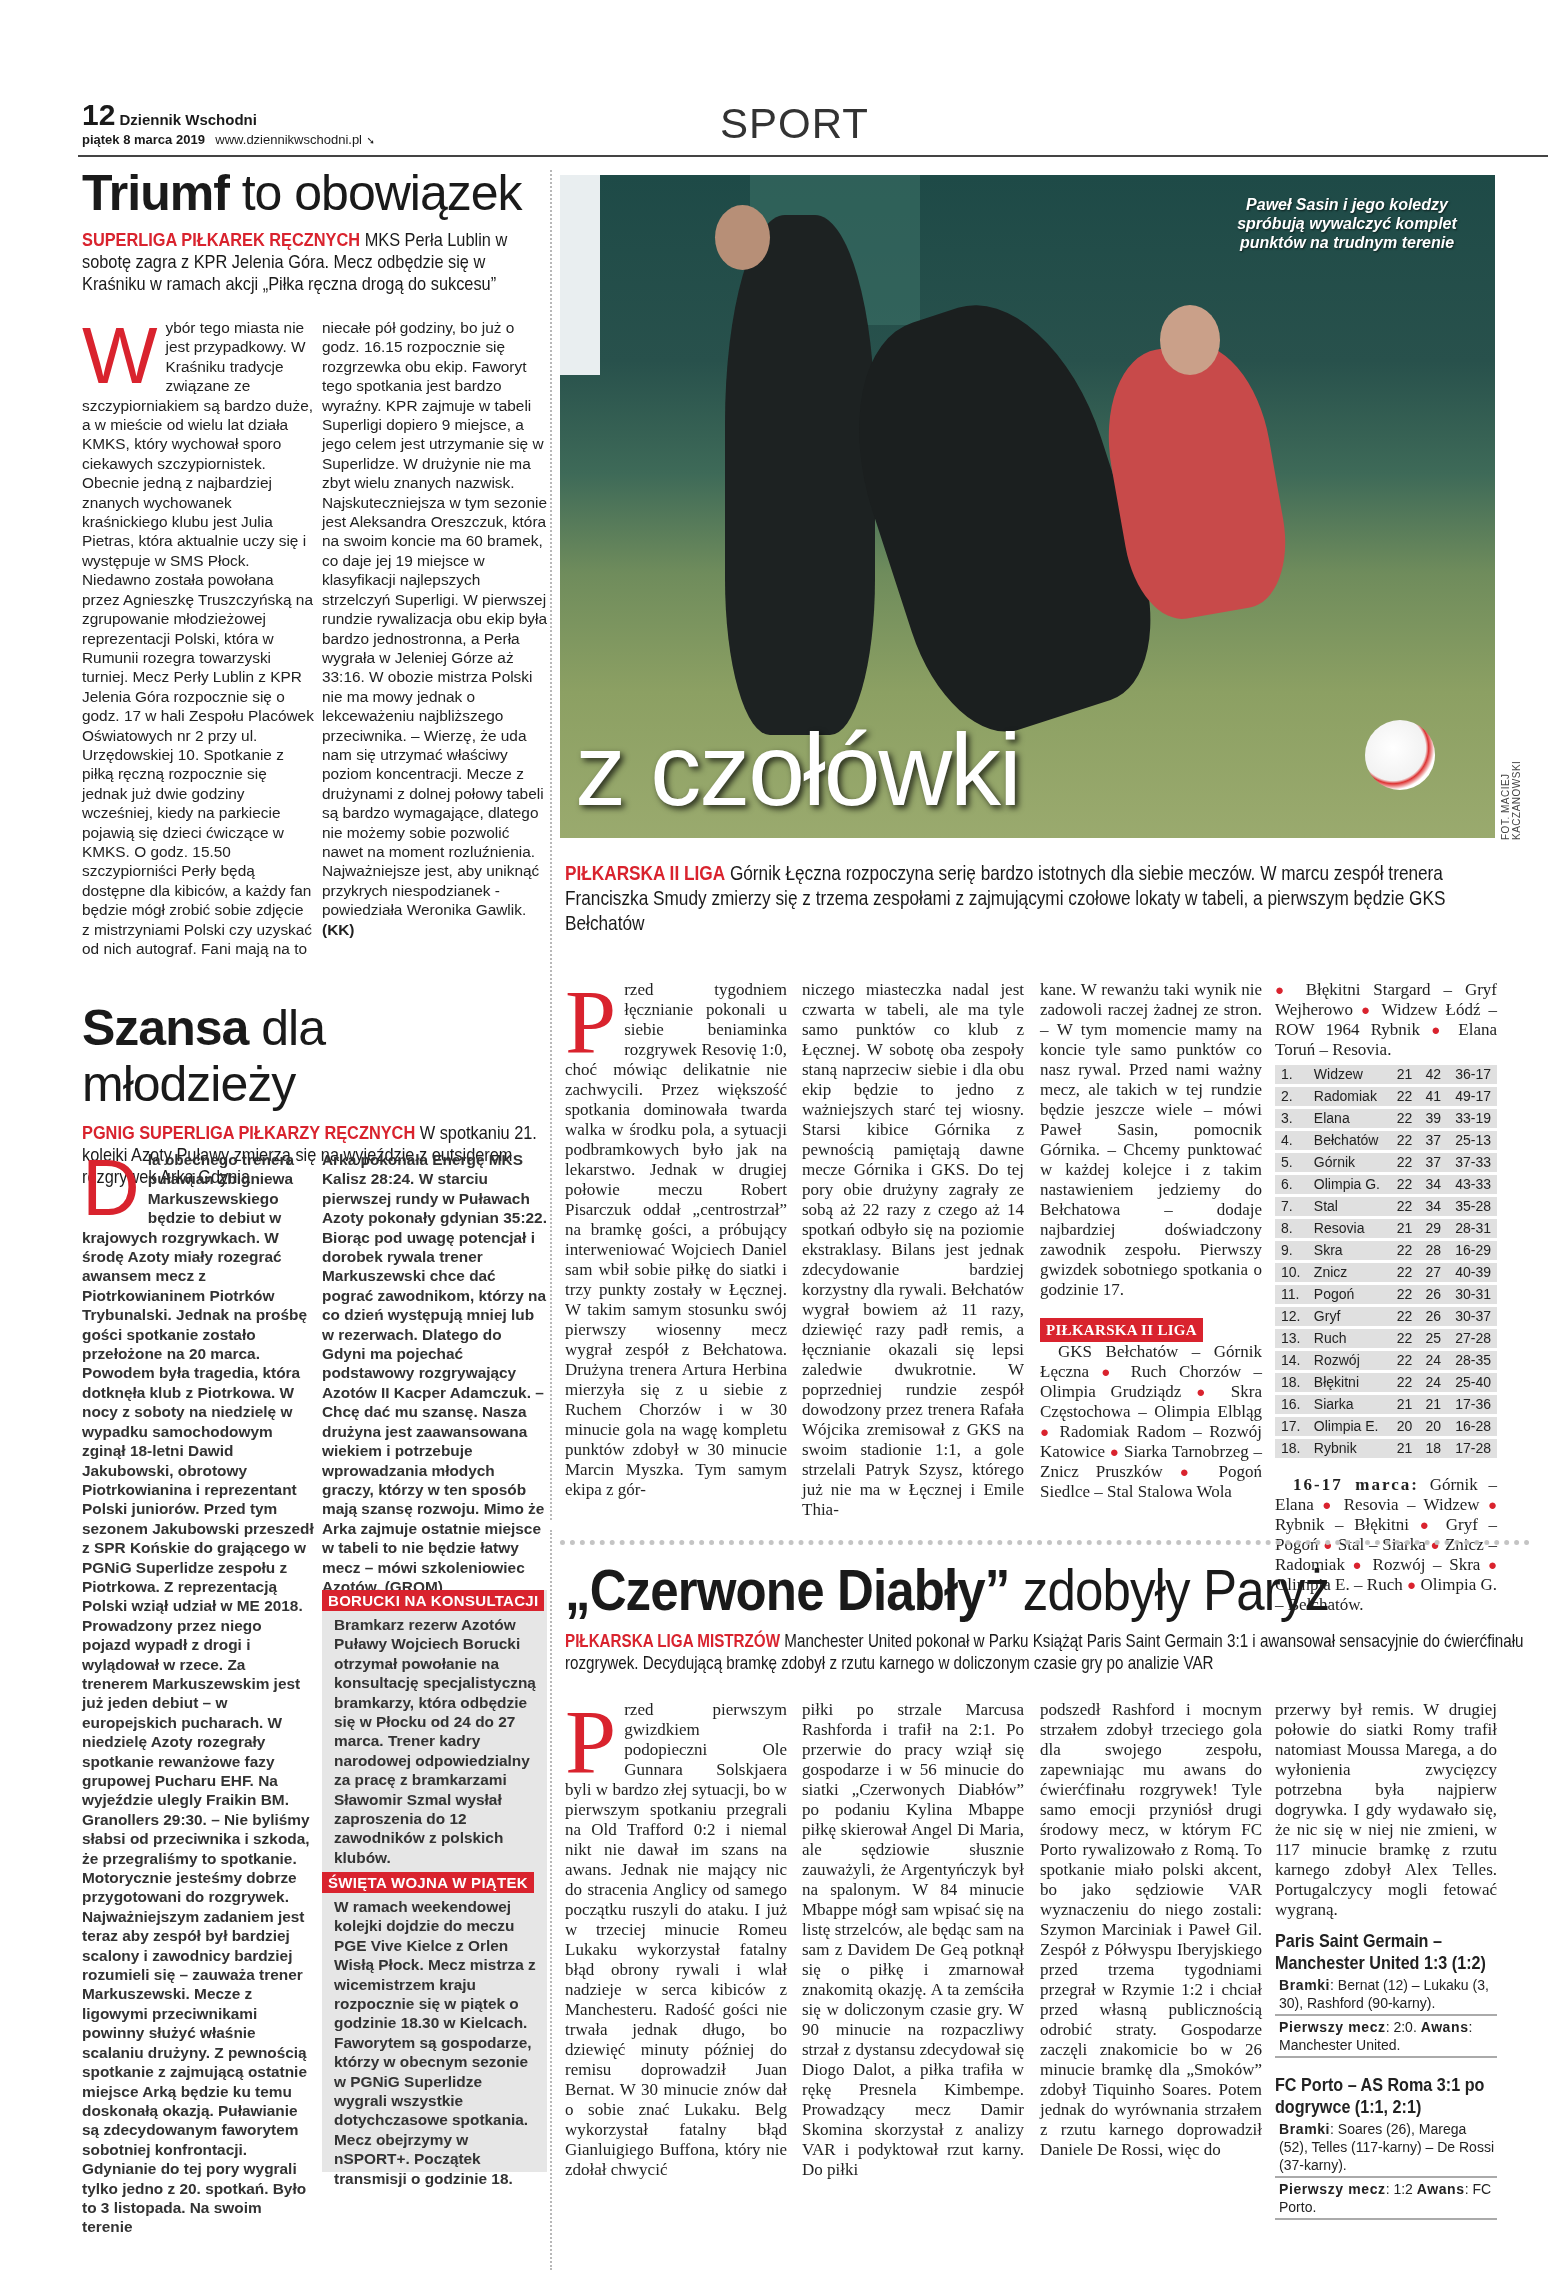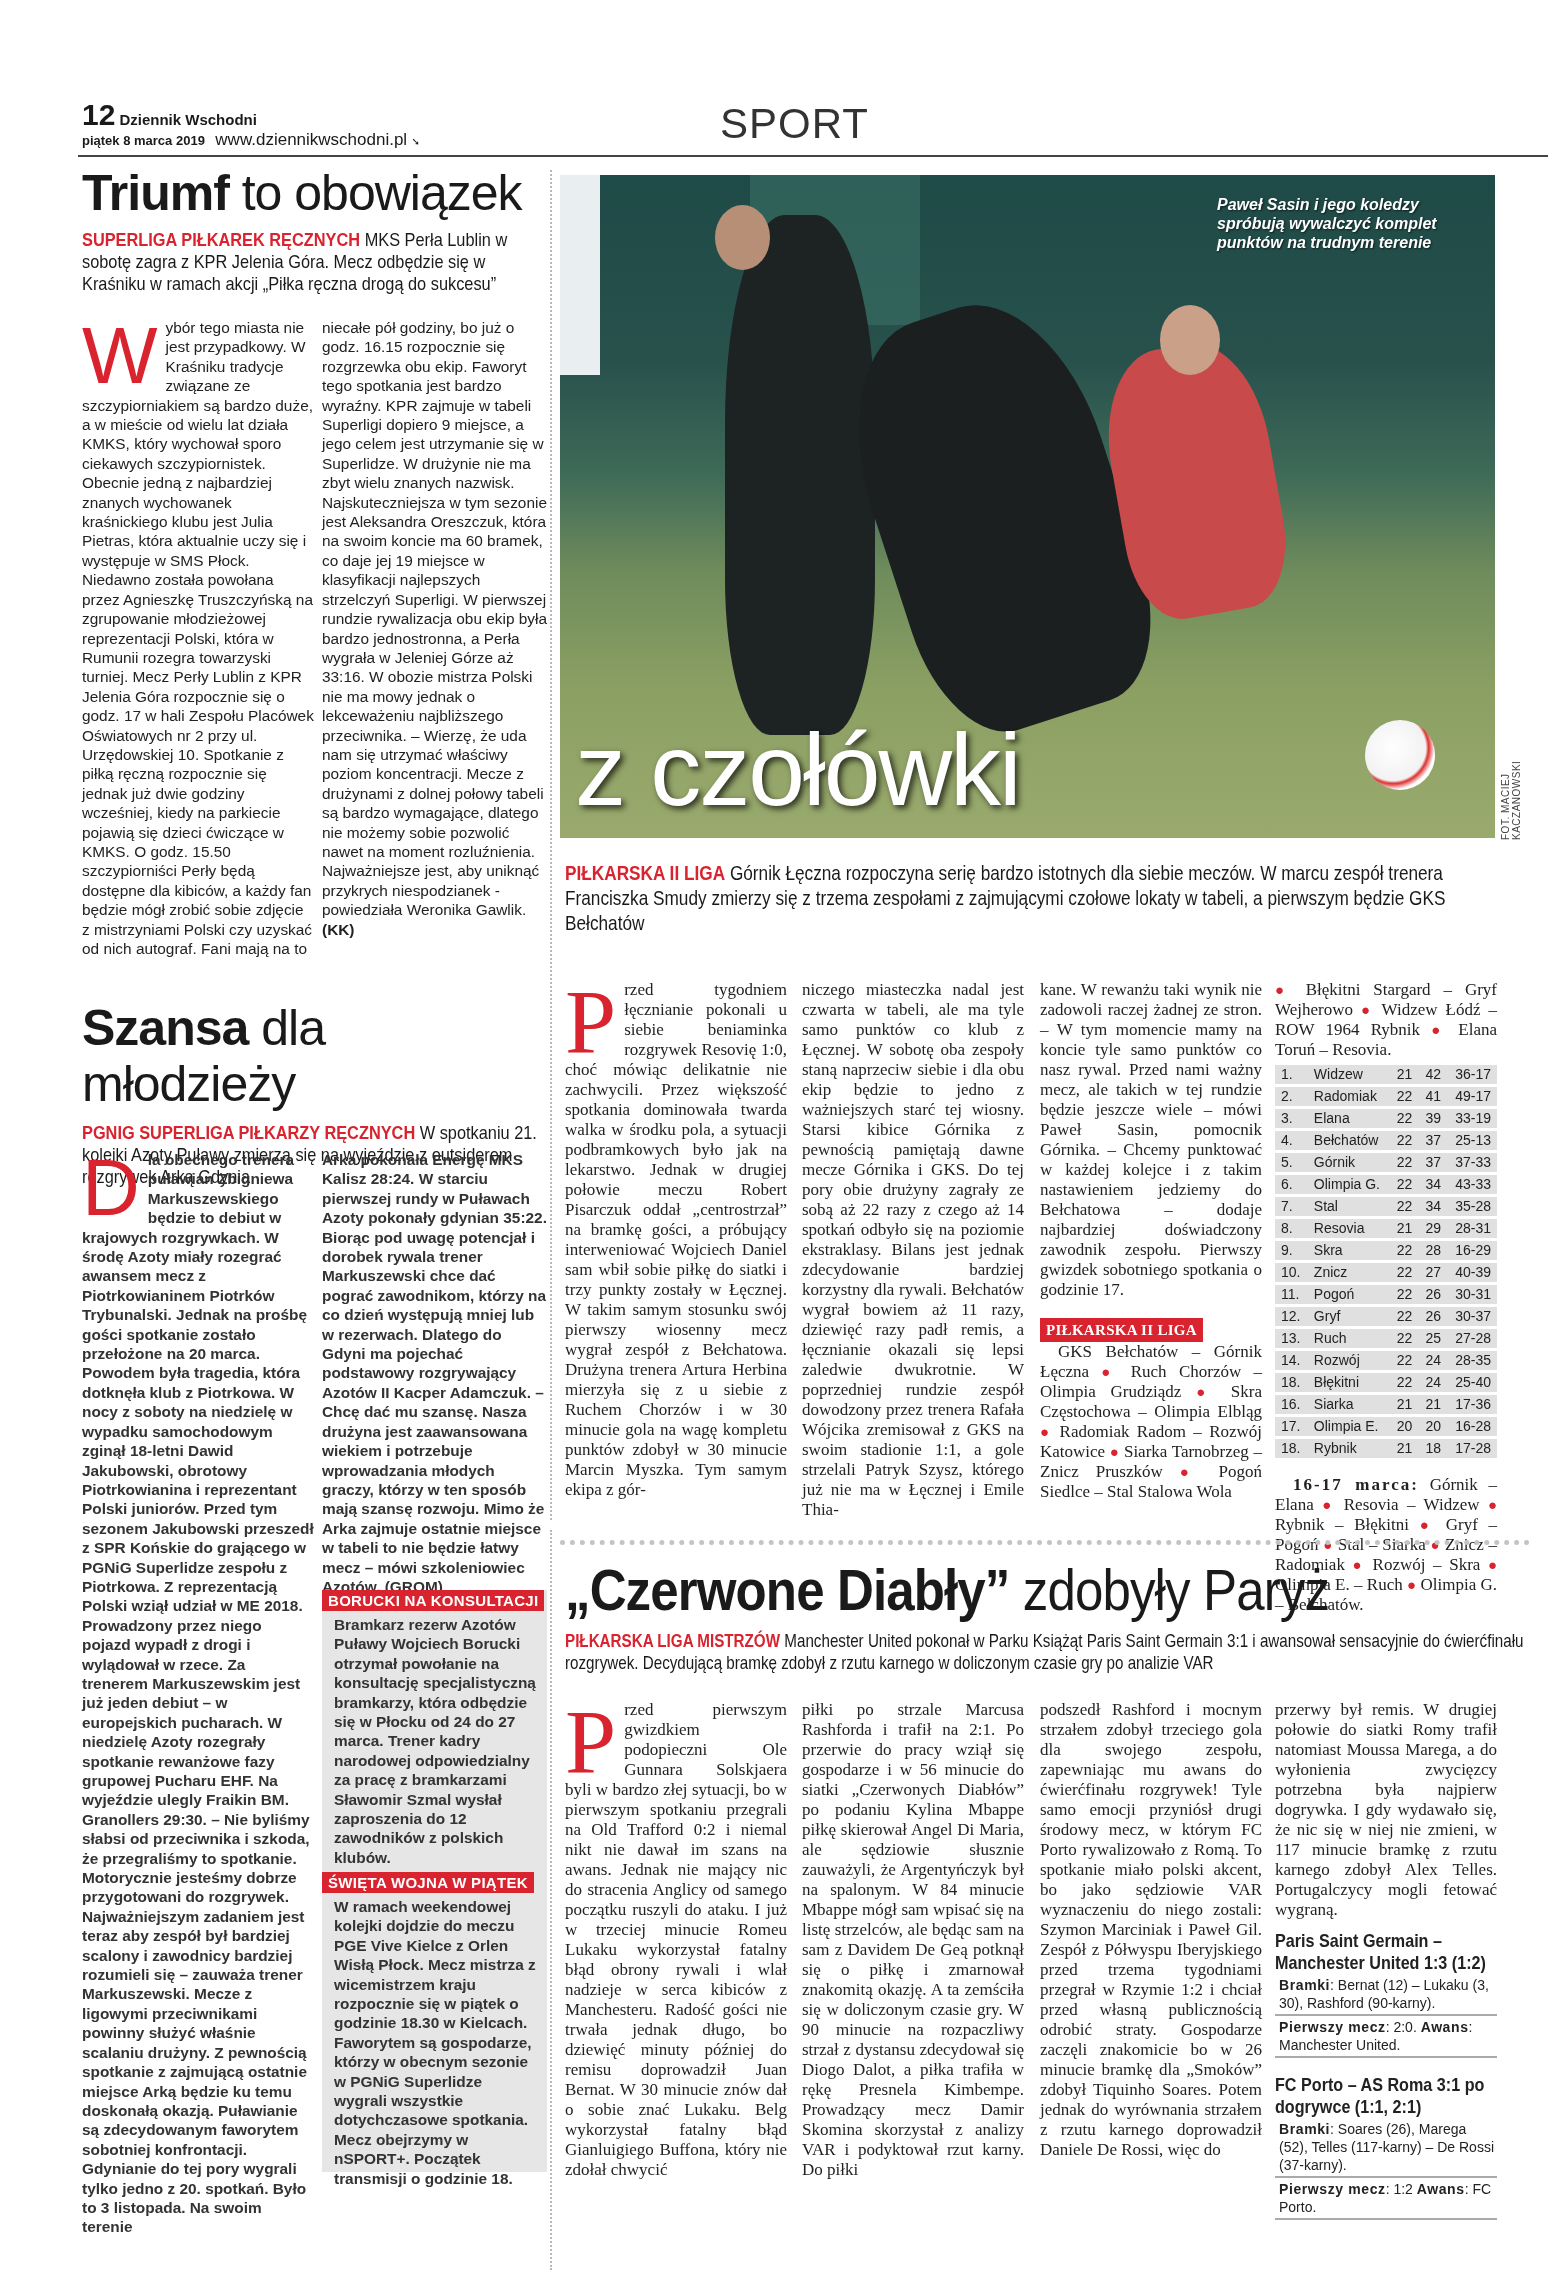--- a/index.html
+++ b/index.html
@@ -1,39 +1,39 @@
 <!DOCTYPE html>
 <html><head>
 <meta charset="utf-8">
 <style>
   *{box-sizing:border-box;margin:0;padding:0}
   body{width:1558px;height:2281px;background:#fff;position:relative;overflow:hidden;font-family:"Liberation Sans",sans-serif;color:#1a1a1a}
   .abs{position:absolute}
   .masthead-num{font-family:"Liberation Sans",sans-serif;font-weight:bold;font-size:30px;line-height:30px}
   .masthead-paper{font-weight:bold;font-size:15px;font-family:"Liberation Sans Narrow","Liberation Sans",sans-serif}
   .masthead-date{font-weight:bold;font-size:13px}
-  .masthead-url{font-size:17px;margin-left:6px}
+  .masthead-url{font-size:13px;margin-left:6px}
   .section{font-size:42px;letter-spacing:1px;font-weight:normal;color:#333}
   .topline{height:2px;background:#444}
   .h1{font-size:50px;line-height:56px;letter-spacing:-1px}
   .h1 b{font-weight:bold}
   .lead{font-size:19px;line-height:22px;transform:scaleX(.86);transform-origin:left top;width:116%}
   .lead .kick{color:#d9232e;font-weight:bold}
   .sans-body{font-size:15.4px;line-height:19.4px;color:#222}
   .serif-body{font-family:"Liberation Serif",serif;font-size:17px;line-height:20px;text-align:justify;color:#222}
   .dropcap{float:left;color:#d9232e;font-size:80px;line-height:68px;margin:4px 8px 0 0;font-family:"Liberation Sans",sans-serif;font-weight:normal}
   .dropcap.serif{font-family:"Liberation Serif",serif;font-size:92px;line-height:76px}
   .vdots{border-left:2px dotted #b8b8b8}
   .hdots{border-top:5px dotted #c4c4c4}
   .box{background:#e6e6e6}
   .box-tag{background:#d9232e;color:#fff;font-weight:bold;font-size:15px;padding:2px 6px;letter-spacing:.3px;display:inline-block}
   .box-body{font-size:15.4px;line-height:19.4px;padding:4px 10px 10px 12px;font-weight:bold;color:#333}
   .photo{background:linear-gradient(180deg,#1e4a47 0%,#28514c 28%,#3e6a58 45%,#6f8c5c 60%,#8ca063 78%,#9aaa6e 100%);overflow:hidden}
   .photo-title{color:#fff;font-weight:bold;text-shadow:3px 3px 6px rgba(0,0,0,.75);letter-spacing:-2px}
-  .photo-caption{color:#fff;font-weight:bold;font-style:italic;font-size:16px;line-height:19px;text-align:left;text-shadow:1px 1px 2px rgba(0,0,0,.6)}
+  .photo-caption{color:#fff;font-weight:bold;font-style:italic;font-size:16px;line-height:19px;text-align:center;text-shadow:1px 1px 2px rgba(0,0,0,.6)}
   .credit{writing-mode:vertical-rl;transform:rotate(180deg);font-size:10px;color:#444;letter-spacing:.5px}
   table.standings{border-collapse:separate;border-spacing:0 3px;font-size:14px;font-family:"Liberation Sans",sans-serif}
   table.standings td{background:#e0e0e0;padding:1px 6px;line-height:17px;white-space:nowrap}
   .bullet{color:#d9232e;font-size:15px}
   .result-head{font-weight:bold;font-size:19px;line-height:22px;transform:scaleX(.85);transform-origin:left top;width:118%}
   .result-line{font-size:14px;line-height:18px;border-bottom:2px solid #aaa;padding:2px 0 2px 4px}
   .result-line b{font-weight:bold;letter-spacing:.6px}
   .player{position:absolute;border-radius:40% 40% 30% 30%}
 </style>
 </head>

